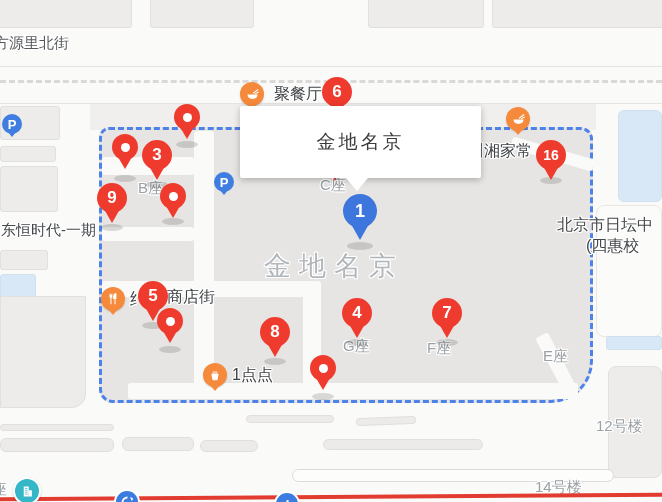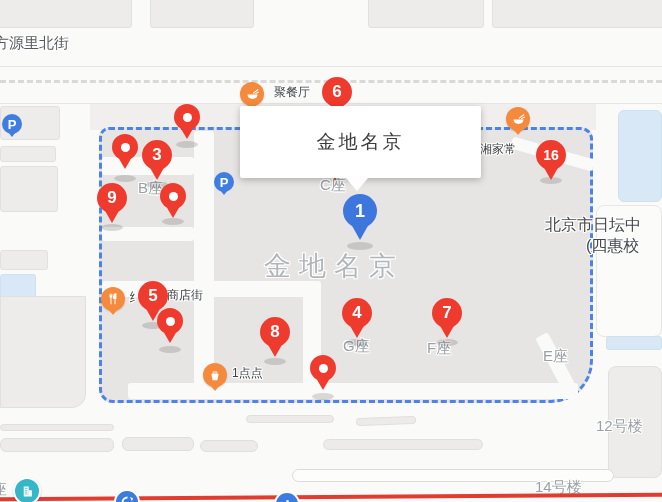--- a/index.html
+++ b/index.html
@@ -24,21 +24,21 @@
     background:#e6e5e3;border:3px dashed var(--boundary-blue,#4d82e8);
     border-radius:10px 12px 42px 14px;box-sizing:border-box;z-index:1;
   }
   .iroad{position:absolute;background:#fafaf9;z-index:2;border-radius:3px;}
   .redline{position:absolute;left:-4px;top:495px;width:670px;height:4px;background:var(--road-red,#e23b30);transform:rotate(-0.4deg);z-index:4;}
   
   .halo{text-shadow:-1px -1px 0 #fff,1px -1px 0 #fff,-1px 1px 0 #fff,1px 1px 0 #fff,0 1px 0 #fff,0 -1px 0 #fff,1px 0 0 #fff,-1px 0 0 #fff;}
   .lbl{position:absolute;white-space:nowrap;z-index:3;font-size:15px;color:#44474a;}
   .lbl-street{color:#55585b;}
   .lbl-gray{color:#9aa0a5;}
-  .lbl-poi{font-size:12px;color:#3e4245;z-index:5;text-align:right;}
+  .lbl-poi{font-size:16px;color:#3e4245;z-index:5;text-align:right;}
   .lbl-big{font-size:27px;color:#b1b6bb;letter-spacing:8px;z-index:3;}
   
   .poi{position:absolute;width:24px;height:24px;border-radius:50%;z-index:5;
        background:var(--poi-orange,#f68a3c);
        display:flex;align-items:center;justify-content:center;box-shadow:0 1px 2px rgba(0,0,0,.15);}
   .poi::after{content:"";position:absolute;top:22px;left:7px;border:5px solid transparent;border-top:6px solid var(--poi-orange,#f68a3c);border-bottom:0;}
   .mini-orange{position:absolute;width:10px;height:10px;border-radius:50%;background:var(--poi-orange,#f68a3c);z-index:2;}
   
   .park{position:absolute;width:20px;height:20px;border-radius:50%;background:var(--parking-blue,#3f7de0);
         color:#fff;font-size:13px;font-weight:bold;display:flex;align-items:center;justify-content:center;z-index:5;}
@@ -110,21 +110,22 @@
   <div class="strip" style="left:122px;top:437px;width:72px;height:14px"></div>
   <div class="strip" style="left:200px;top:440px;width:58px;height:12px"></div>
   <div class="strip" style="left:246px;top:415px;width:88px;height:8px;border-radius:4px"></div>
   <div class="strip" style="left:356px;top:417px;width:60px;height:8px;border-radius:4px;transform:rotate(-2deg)"></div>
   <div class="strip" style="left:323px;top:439px;width:160px;height:11px"></div>
   <div class="strip strip-w" style="left:292px;top:469px;width:322px;height:13px;border-radius:7px"></div>
 
   <div class="redline"></div>
 
   <div class="lbl lbl-street halo" style="left:-6px;top:34px">方源里北街</div>
-  <div class="lbl halo" style="left:545px;top:215px;font-size:16px">北京市日坛中</div>
+  <div class="lbl halo" style="left:1px;top:221px">东恒时代-一期</div>
+  <div class="lbl halo" style="left:557px;top:215px;font-size:16px">北京市日坛中</div>
   <div class="lbl halo" style="left:586px;top:236px;font-size:16px">(四惠校</div>
   <div class="lbl lbl-gray halo" style="left:596px;top:417px">12号楼</div>
   <div class="lbl lbl-gray halo" style="left:535px;top:478px">14号楼</div>
   <div class="lbl lbl-gray halo" style="left:-8px;top:480px">座</div>
 
   <div class="lbl lbl-big halo" style="left:264px;top:248px">金地名京</div>
   <div class="lbl lbl-gray halo" style="left:138px;top:179px">B座</div>
   <div class="lbl lbl-gray halo" style="left:320px;top:176px">C座</div>
   <div class="lbl lbl-gray halo" style="left:343px;top:337px">G座</div>
   <div class="lbl lbl-gray halo" style="left:427px;top:339px">F座</div>

